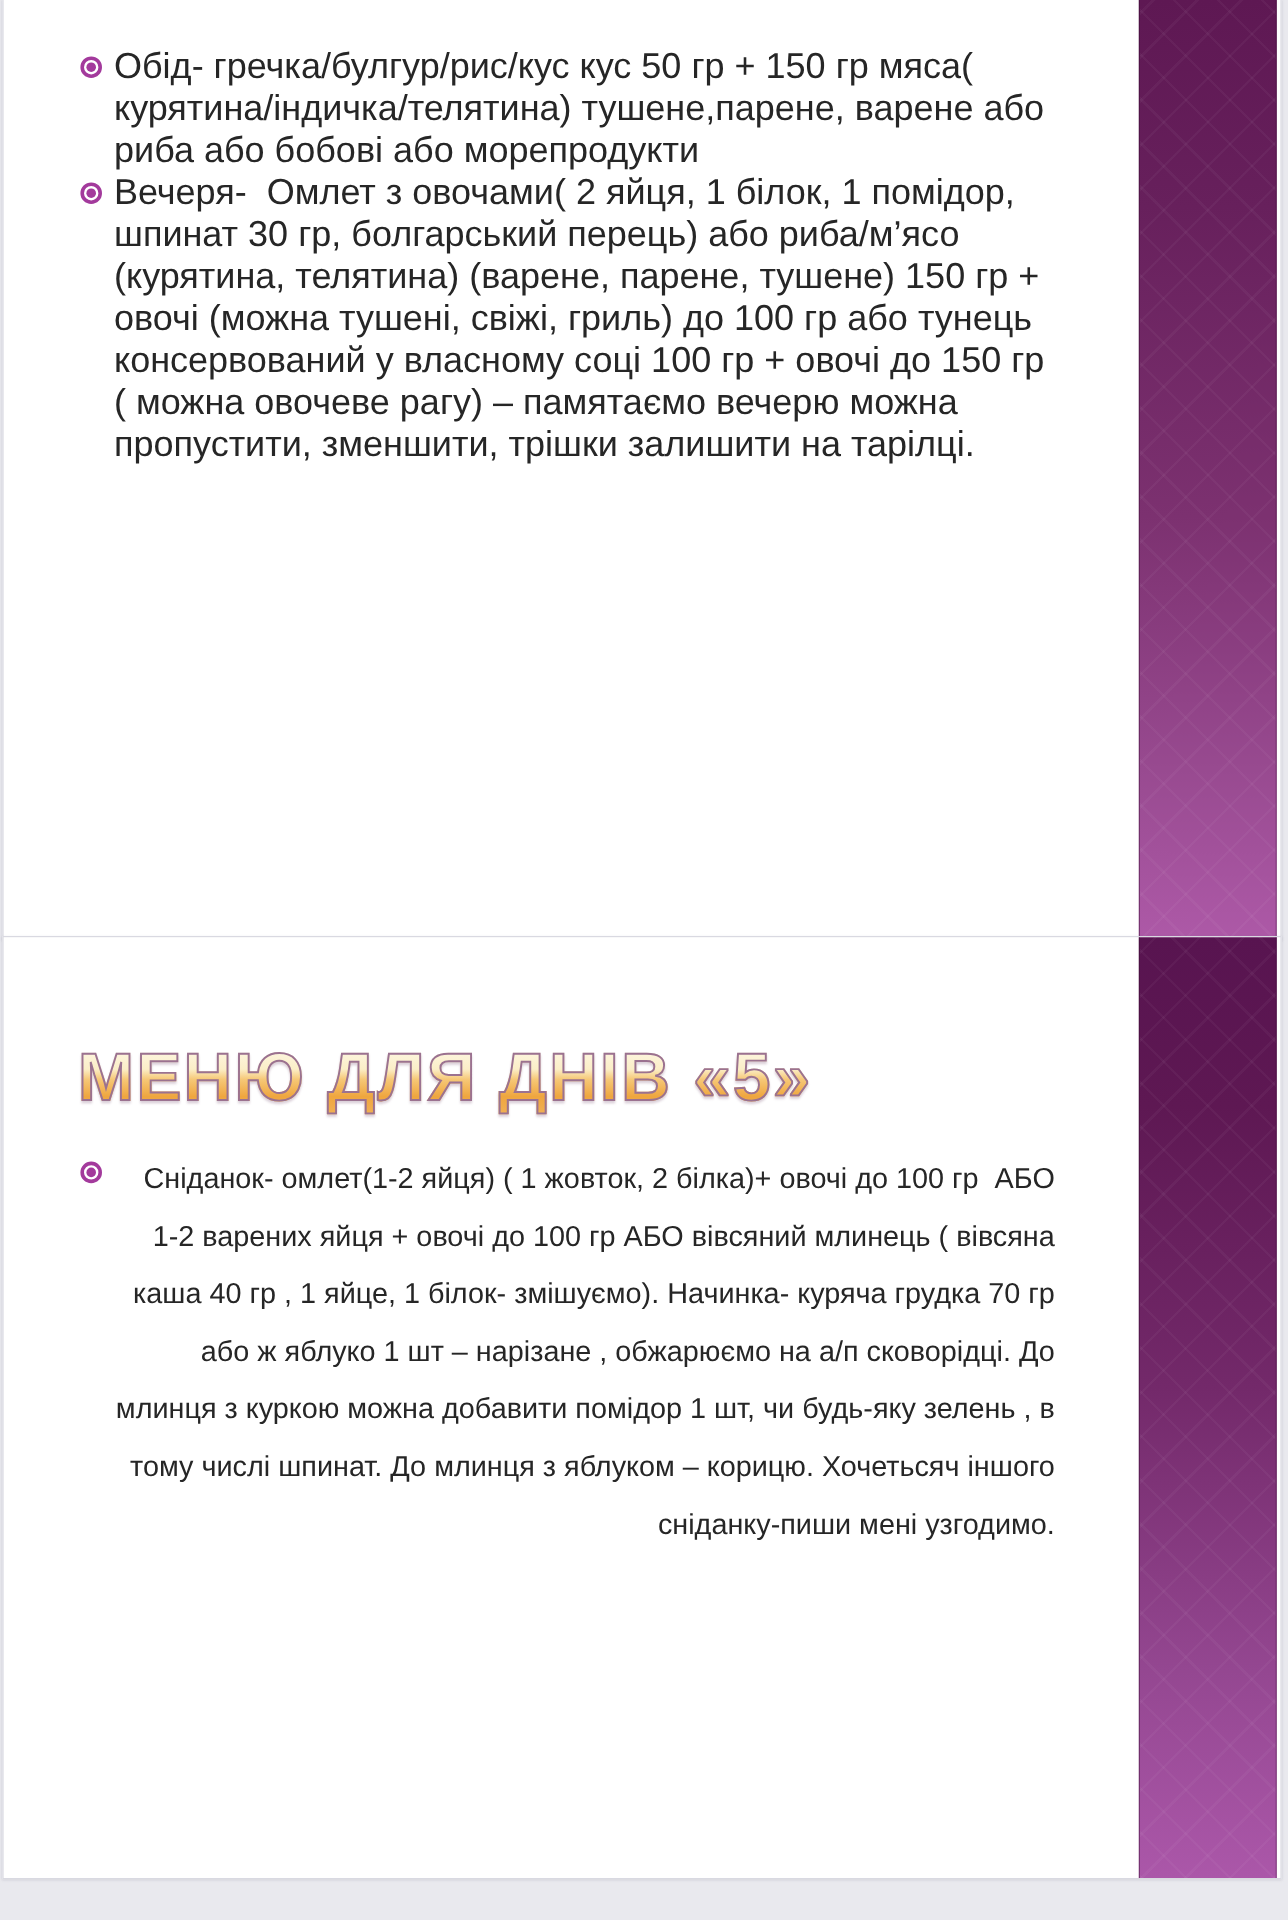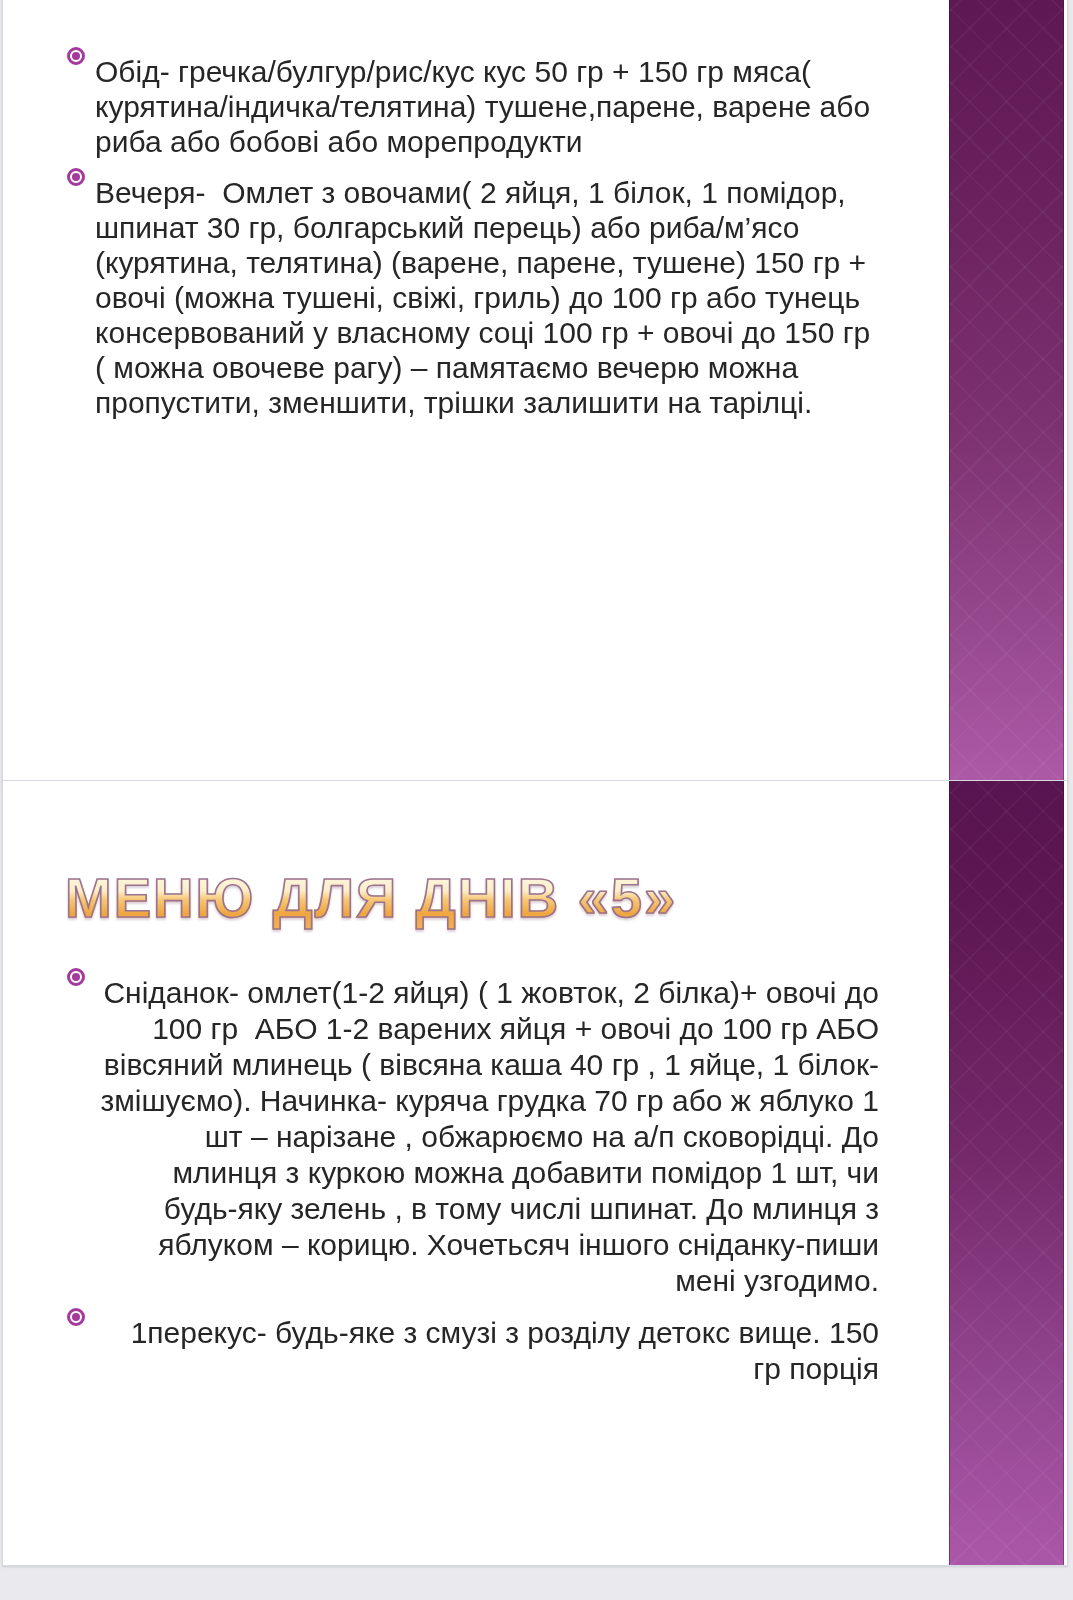--- a/index.html
+++ b/index.html
@@ -42,21 +42,21 @@
   }
   .bar-grad-2 {
     background: linear-gradient(180deg, #581450 0%, #5e1853 18%, #73296a 48%, #944791 78%, #ab57a9 100%);
   }
   .content {
     position: absolute;
     left: 64px; width: 812px;
     color: #262626;
   }
   .content-1 { top: 38px; font-size: 30px; line-height: 35px; }
-  .content-2 { top: 178px; font-size: 30px; line-height: 36px; }
+  .content-2 { top: 178px; font-size: 24px; line-height: 48px; }
   ul.bullets {
     list-style: none;
     margin: 0; padding: 0;
   }
   ul.bullets li {
     display: flex;
     align-items: flex-start;
   }
   .bullet-icon {
     flex: 0 0 auto;
@@ -67,21 +67,20 @@
     display: flex; align-items: center; justify-content: center;
   }
   .bullet-dot {
     width: 8px; height: 8px;
     border-radius: 50%;
     background: #a33a9c;
   }
   .bullet-text {
     flex: 1 1 auto;
     white-space: pre-wrap;
-    margin-top: 16px;
   }
   .slide-title {
     position: absolute;
     top: 84px; left: 62px;
     margin: 0;
     font-size: 56px;
     font-weight: bold;
     letter-spacing: 2px;
     background: linear-gradient(180deg, #fefaf0 0%, #fbeec7 40%, #f6c877 53%, #efa63f 75%, #f1b156 100%);
     -webkit-background-clip: text;
@@ -124,23 +123,17 @@
     </div>
     <h1 class="slide-title">МЕНЮ ДЛЯ ДНІВ «5»</h1>
     <div class="content content-2">
       <ul class="bullets">
         <li>
           <span class="bullet-icon">
               <span class="bullet-dot"></span>
             </span>
           <span class="bullet-text">Сніданок- омлет(1-2 яйця) ( 1 жовток, 2 білка)+ овочі до 100 гр  АБО 1-2 варених яйця + овочі до 100 гр АБО вівсяний млинець ( вівсяна каша 40 гр , 1 яйце, 1 білок- змішуємо). Начинка- куряча грудка 70 гр або ж яблуко 1 шт – нарізане , обжарюємо на а/п сковорідці. До млинця з куркою можна добавити помідор 1 шт, чи будь-яку зелень , в тому числі шпинат. До млинця з яблуком – корицю. Хочетьсяч іншого сніданку-пиши мені узгодимо.</span>
         </li>
-        <li>
-          <span class="bullet-icon">
-              <span class="bullet-dot"></span>
-            </span>
-          <span class="bullet-text">1перекус- будь-яке з смузі з розділу детокс вище. 150 гр порція</span>
-        </li>
       </ul>
     </div>
   </section>
 
 </div>
 
 </body></html>

